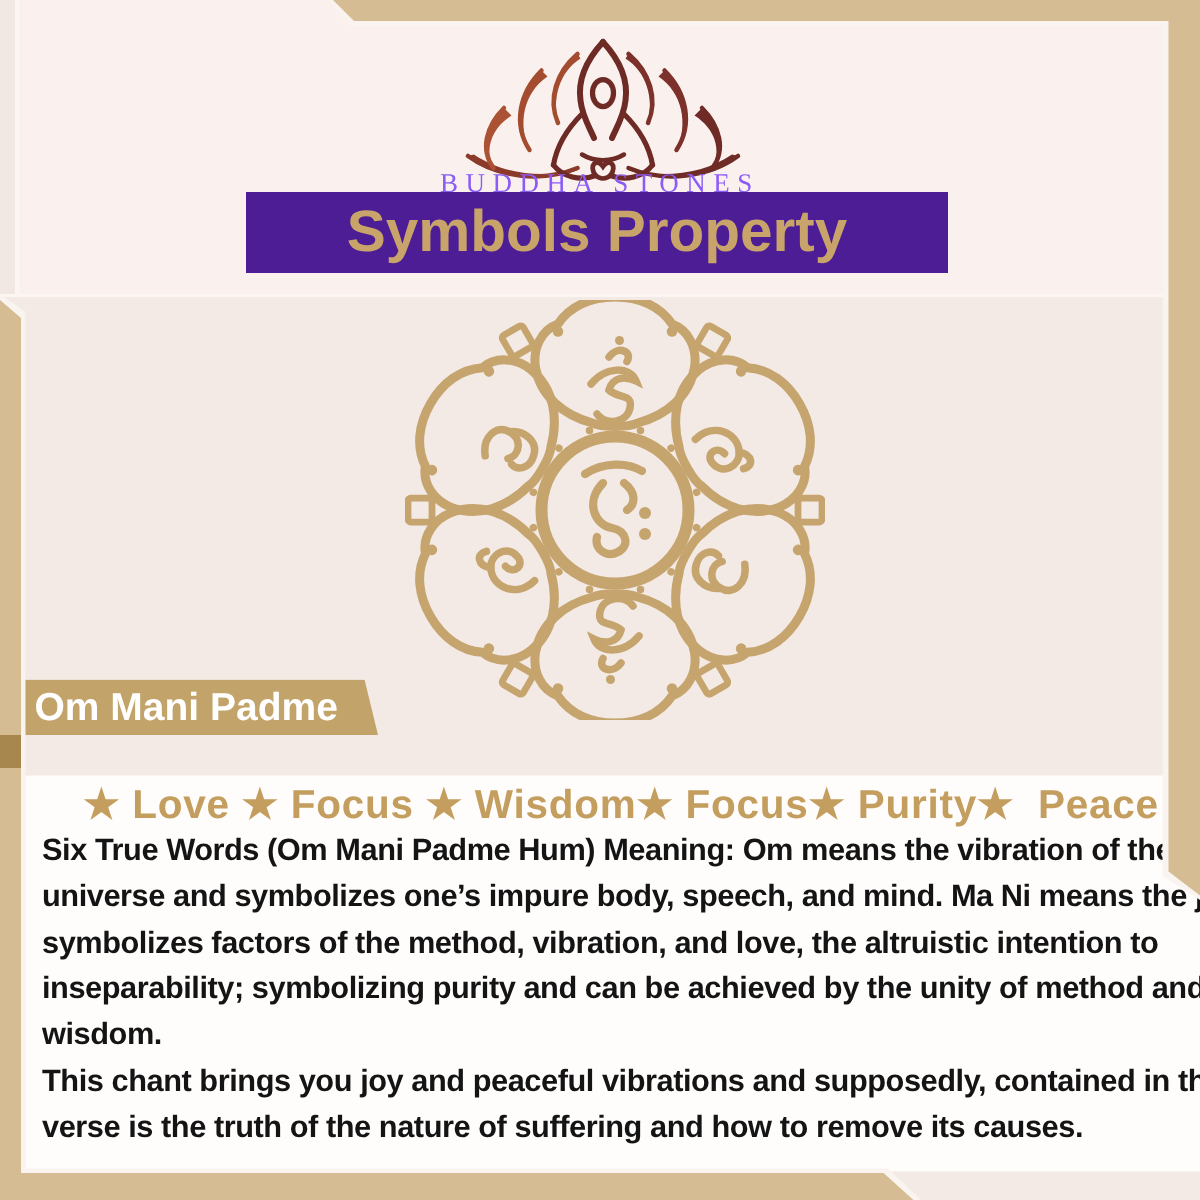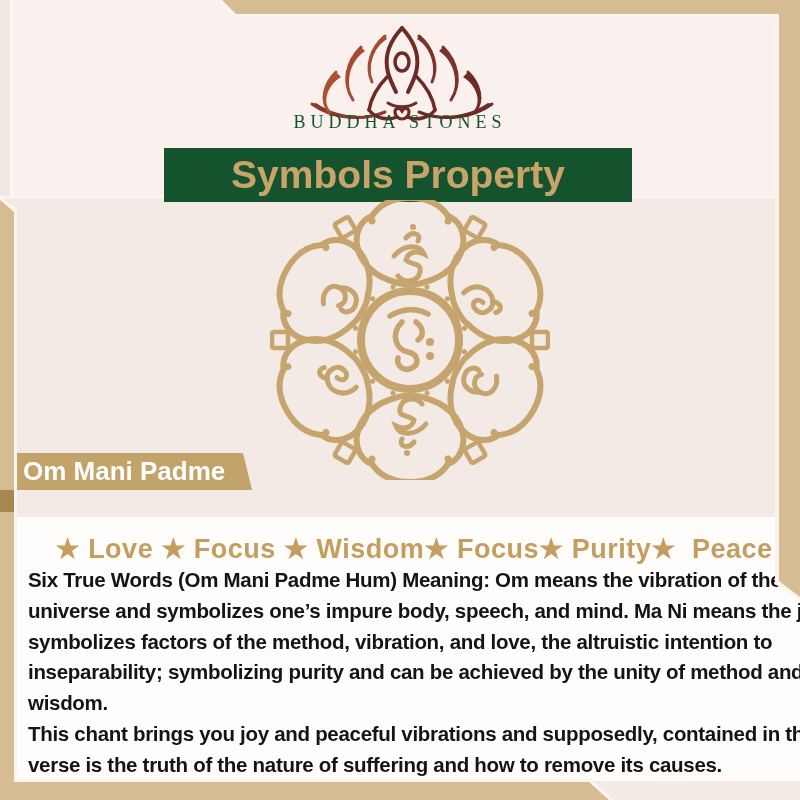--- a/index.html
+++ b/index.html
@@ -11,39 +11,39 @@
   .bg-top{left:0;top:0;width:800px;height:198px;background:#faf1ee;z-index:0;}
   .bg-main{left:0;top:198px;width:800px;height:602px;background:#f3e9e5;z-index:0;}
   .divider{left:0;top:196px;width:800px;height:2px;background:#fbf6f2;z-index:1;}
   .edge-left-top{left:0;top:0;width:10px;height:196px;background:#f2e8e3;z-index:1;}
   .edge-left-line{left:10px;top:0;width:3px;height:196px;background:#fbf6f3;z-index:1;}
 
   
   .logo-svg{left:287px;top:16px;width:230px;height:105px;z-index:2;}
   .brand{left:0;top:112px;width:800px;text-align:center;z-index:2;
          font-family:"Liberation Serif",serif;font-size:18px;letter-spacing:5px;
-         color:#14532d;font-weight:500;}
-  .title-box{left:164px;top:148px;width:468px;height:54px;background:#14532d;z-index:2;}
+         color:#8b5cf6;font-weight:500;}
+  .title-box{left:164px;top:128px;width:468px;height:54px;background:#4c1d95;z-index:2;}
   .title-text{width:100%;height:54px;line-height:54px;text-align:center;
               font-size:39px;font-weight:bold;color:#c8a46a;letter-spacing:0px;}
 
   
   .mandala-svg{left:270px;top:200px;width:280px;height:280px;z-index:2;}
 
   
   .banner{left:13px;top:453px;width:240px;height:37px;background:#c2a369;z-index:4;
           clip-path:polygon(0 0,230px 0,239px 100%,0 100%);
           line-height:37px;padding-left:10px;box-sizing:border-box;
           font-size:26px;font-weight:bold;color:#ffffff;}
   .fold{left:0;top:490px;width:14px;height:22px;background:#a8874f;z-index:6;}
 
   
   .panel{left:17px;top:517px;width:783px;height:264px;background:#fffdfc;z-index:3;
          padding-left:11px;box-sizing:border-box;overflow:hidden;}
-  .stars{margin-top:16px;text-align:center;font-size:27px;font-weight:bold;
+  .stars{margin-top:3px;text-align:center;font-size:27px;font-weight:bold;
          color:#c49e5f;line-height:32px;white-space:pre;letter-spacing:0.5px;}
   .para{font-size:20.5px;font-weight:bold;color:#141414;line-height:30.8px;
         letter-spacing:-0.3px;white-space:nowrap;}
 
   .ribbons{left:0;top:0;width:800px;height:800px;z-index:5;pointer-events:none;}
 </style>
 </head>
 <body>
 
 <div class="page">

